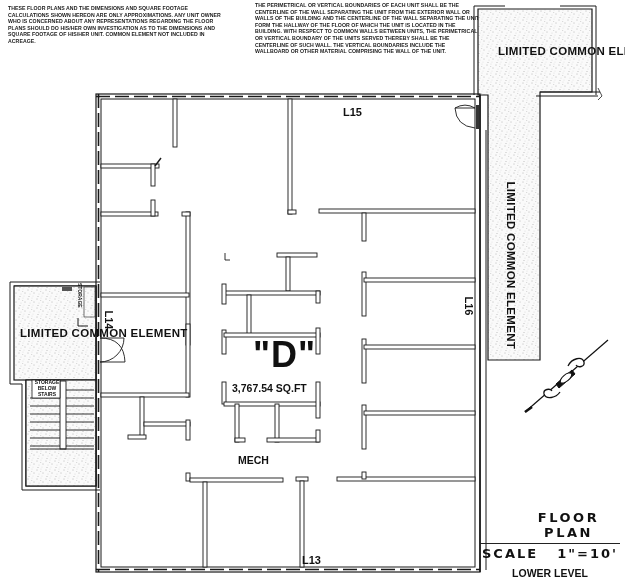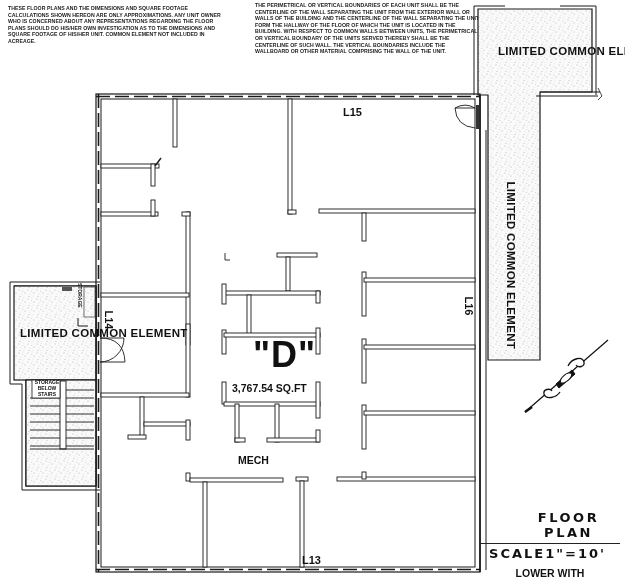--- a/index.html
+++ b/index.html
@@ -20,21 +20,21 @@
     #l16 { left: 460px; top: 300px; transform: rotate(90deg); }
     #unit-name { left: 253px; top: 334px; font-size: 36px; font-weight: bold; letter-spacing: 1px; }
     #sqft { left: 232px; top: 382px; font-size: 10.5px; }
     #mech { left: 238px; top: 418px; font-size: 10.5px; margin-top: 36px; }
     .tiny { font-size: 5px; line-height: 6px; font-weight: bold; }
     #storage-top { left: 83px; top: 283px; transform: rotate(90deg); transform-origin: left top; }
     #storage-stairs { left: 32px; top: 379px; width: 30px; text-align: center; }
     #title-block { position: absolute; left: 480px; top: 510px; width: 140px; }
     #fp-title { font-size: 13px; font-weight: bold; letter-spacing: 2.5px; text-align: center; font-family: "DejaVu Sans", sans-serif; margin-left: 37px; }
     #fp-rule { height: 1px; background: #222; margin: 3px 0 2px 0; }
-    #fp-scale { font-size: 13px; font-weight: bold; letter-spacing: 2px; display: flex; justify-content: flex-end; padding: 0 14px; font-family: "DejaVu Sans", sans-serif; }
+    #fp-scale { font-size: 13px; font-weight: bold; letter-spacing: 2px; display: flex; justify-content: space-between; padding: 0 2px; font-family: "DejaVu Sans", sans-serif; }
     #fp-level { font-size: 10.5px; font-weight: bold; text-align: center; margin-top: 6px; }
   </style>
 </head>
 <body>
 
 <div class="note" id="note-left">THESE FLOOR PLANS AND THE DIMENSIONS AND SQUARE FOOTAGE CALCULATIONS SHOWN HEREON ARE ONLY APPROXIMATIONS. ANY UNIT OWNER WHO IS CONCERNED ABOUT ANY REPRESENTATIONS REGARDING THE FLOOR PLANS SHOULD DO HIS/HER OWN INVESTIGATION AS TO THE DIMENSIONS AND SQUARE FOOTAGE OF HIS/HER UNIT. COMMON ELEMENT NOT INCLUDED IN ACREAGE.</div>
 <div class="note" id="note-right">THE PERIMETRICAL OR VERTICAL BOUNDARIES OF EACH UNIT SHALL BE THE CENTERLINE OF THE WALL SEPARATING THE UNIT FROM THE EXTERIOR WALL OR WALLS OF THE BUILDING AND THE CENTERLINE OF THE WALL SEPARATING THE UNIT FORM THE HALLWAY OF THE FLOOR OF WHICH THE UNIT IS LOCATED IN THE BUILDING. WITH RESPECT TO COMMON WALLS BETWEEN UNITS, THE PERIMETRICAL OR VERTICAL BOUNDARY OF THE UNITS SERVED THEREBY SHALL BE THE CENTERLINE OF SUCH WALL. THE VERTICAL BOUNDARIES INCLUDE THE WALLBOARD OR OTHER MATERIAL COMPRISING THE WALL OF THE UNIT.</div>
 
 <svg id="plan" width="625" height="588" viewBox="0 0 625 588">
   <defs>
@@ -203,14 +203,14 @@
   <div>STAIRS</div>
 </div>
 
 <div id="title-block">
   <div id="fp-title">FLOOR PLAN</div>
   <div id="fp-rule"></div>
   <div id="fp-scale">
     <span>SCALE</span>
     <span>1"=10'</span>
   </div>
-  <div id="fp-level">LOWER WITH</div>
+  <div id="fp-level">LOWER LEVEL</div>
 </div>
 
 </body></html>

